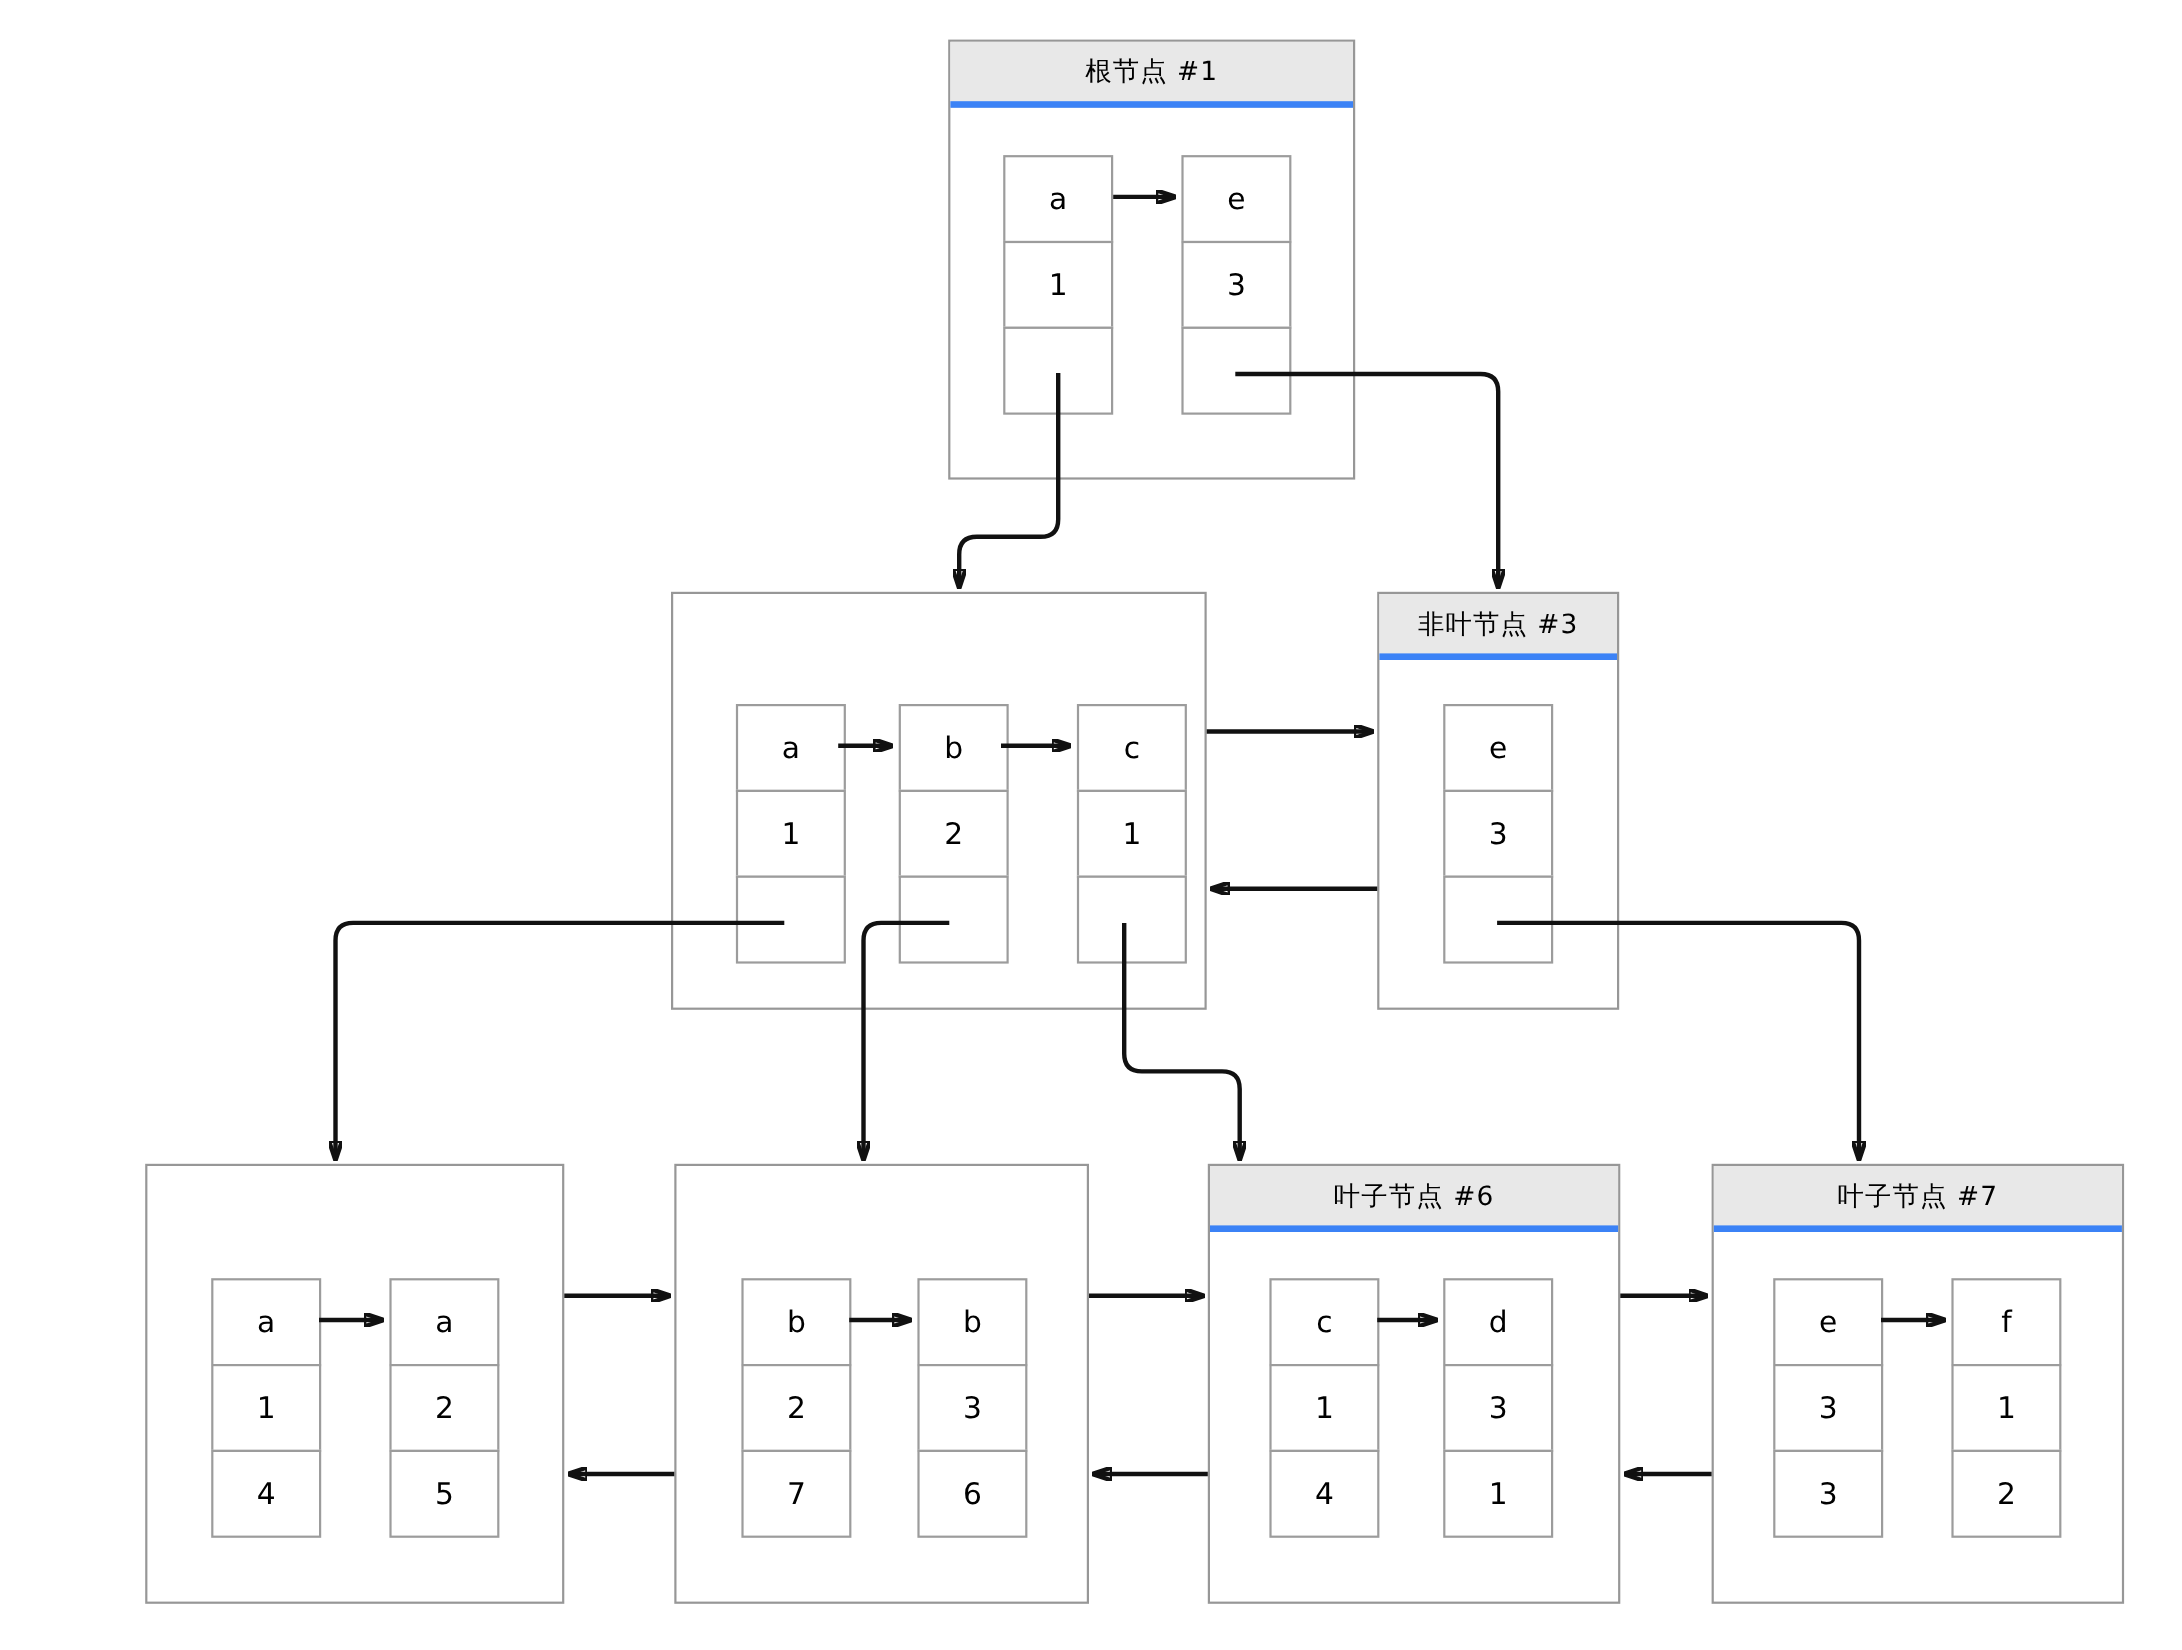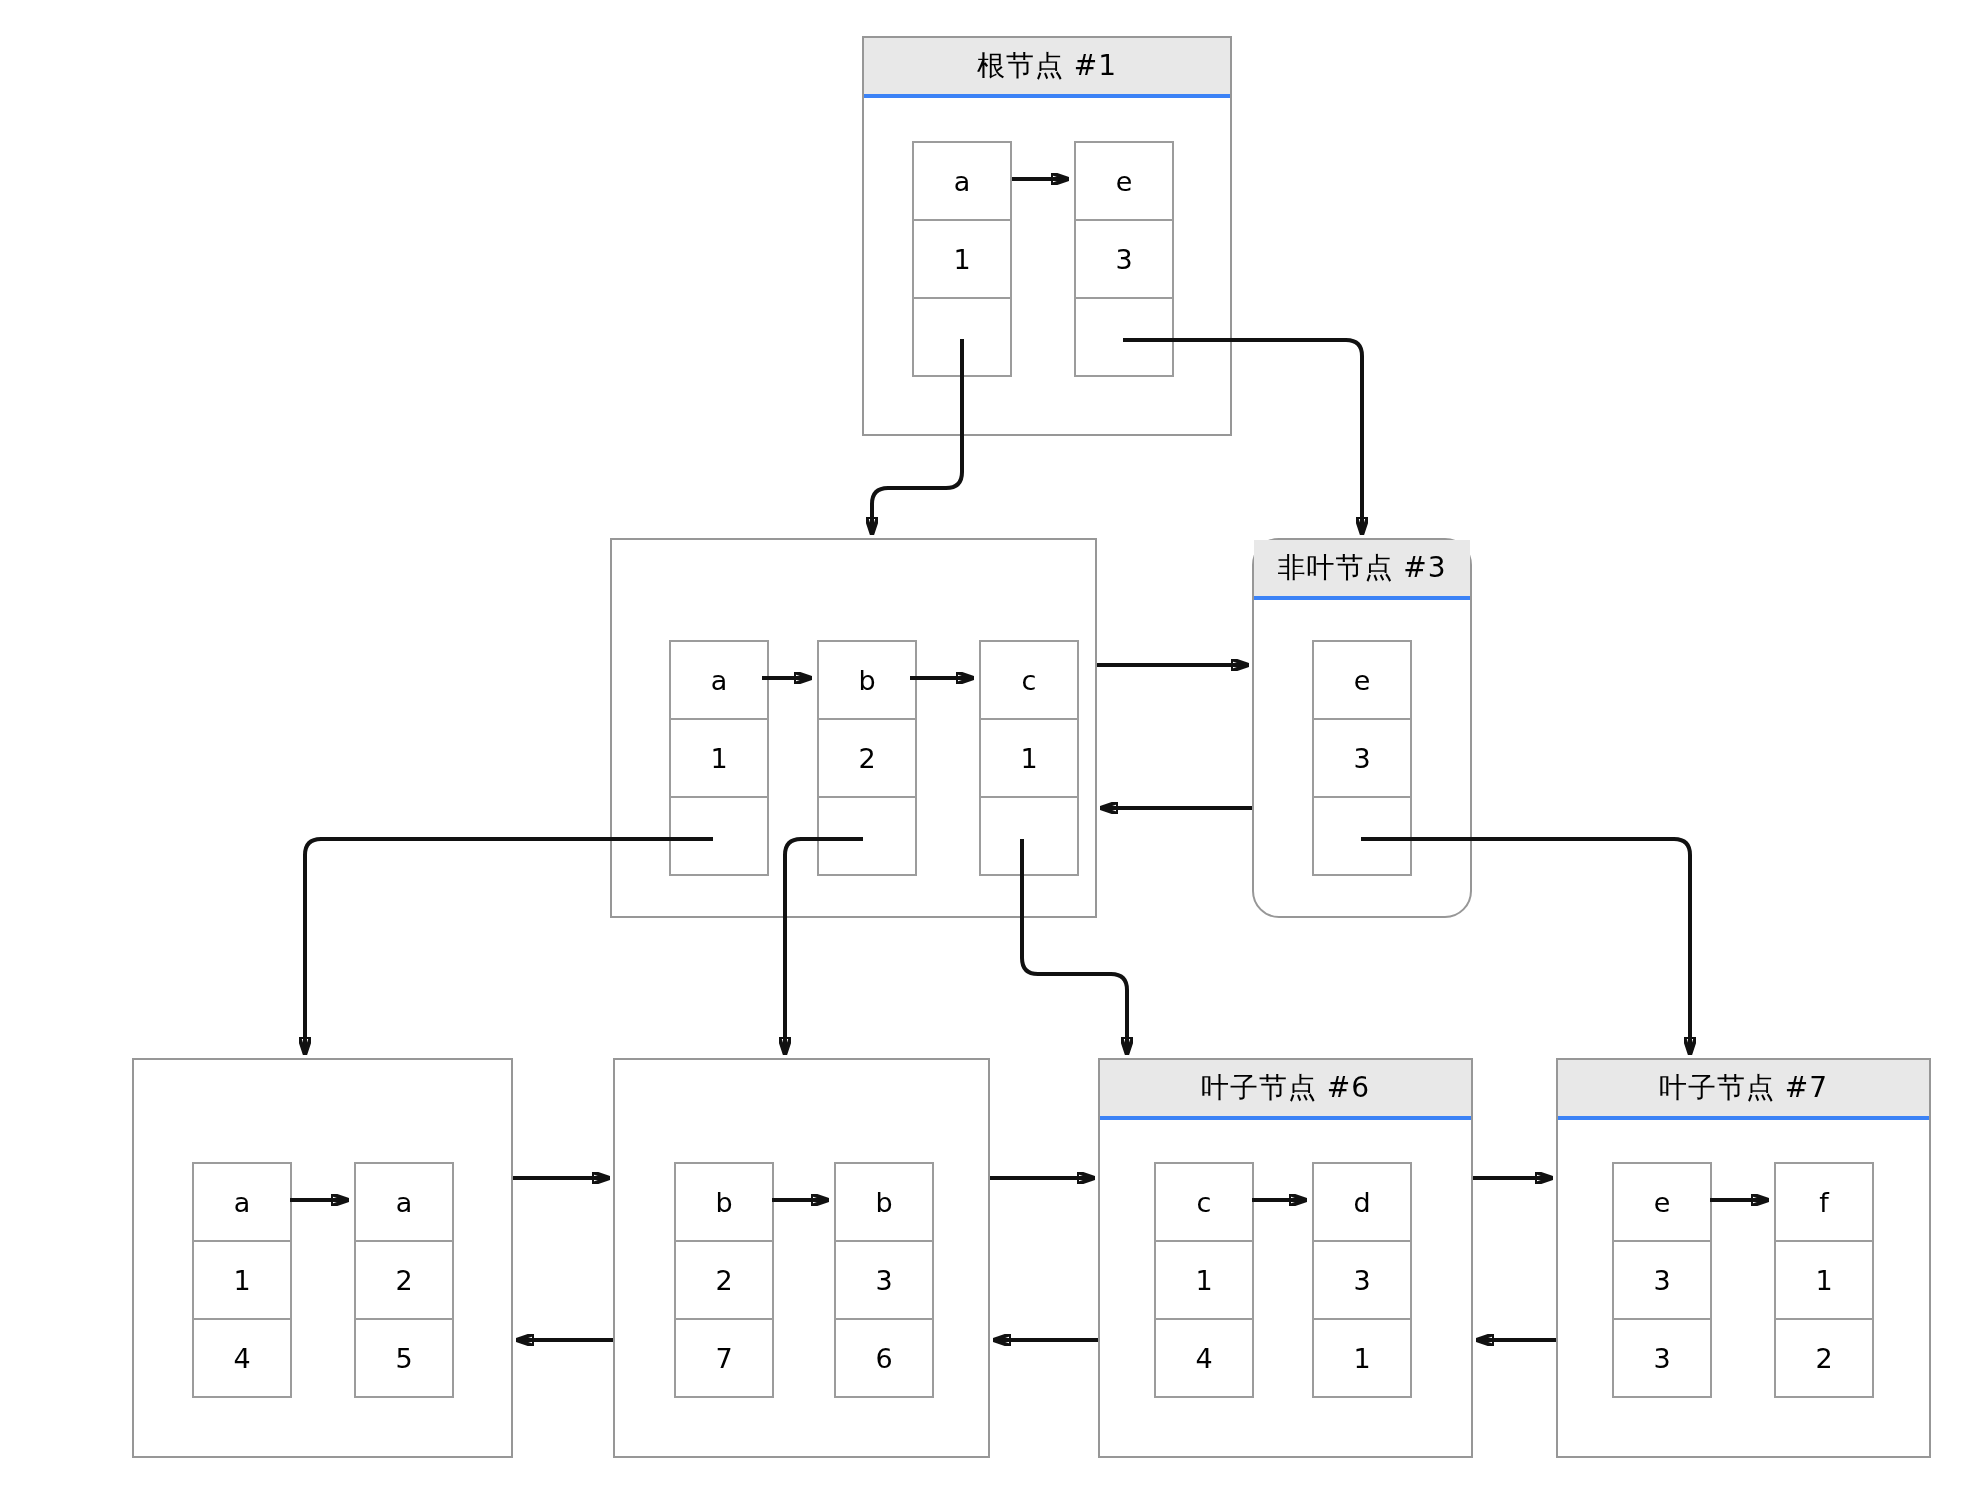--- a/index.html
+++ b/index.html
@@ -7,23 +7,23 @@
     position:relative;width:1984px;height:1500px;background:#ffffff;
     font-family:"DejaVu Sans","Liberation Sans",sans-serif;color:#000;
     overflow:hidden;
   }
   .node{
     position:absolute;border:2px solid #979797;background:#ffffff;
     box-sizing:border-box;
   }
   .node-title{
     position:absolute;left:0;top:0;width:100%;height:60px;
-    background:#e8e8e8;border-bottom:4px solid #3b82f6;box-sizing:border-box;
+    background:#e8e8e8;border-bottom:6px solid #3b82f6;box-sizing:border-box;
     display:flex;align-items:center;justify-content:center;
-    font-size:28px;letter-spacing:1px;
+    font-size:24px;letter-spacing:1px;
   }
   .col{position:absolute;}
   .cell{
     width:100px;height:80px;box-sizing:border-box;
     border:2px solid #9c9c9c;background:#ffffff;margin-top:-2px;
     display:flex;align-items:center;justify-content:center;
     font-size:27px;
   }
   .cell:first-child{margin-top:0;}
   #edges{position:absolute;left:0;top:0;width:1984px;height:1500px;pointer-events:none;}
@@ -57,21 +57,21 @@
           <div class="cell">b</div>
           <div class="cell">2</div>
           <div class="cell"></div>
         </div>
         <div class="col" style="left: 367px; top: 100px;">
           <div class="cell">c</div>
           <div class="cell">1</div>
           <div class="cell"></div>
         </div>
       </div>
-      <div class="node" style="left: 1252px; top: 538px; width: 220px; height: 380px; border-radius: 27px;">
+      <div class="node" style="left: 1252px; top: 538px; width: 220px; height: 380px;">
         <div class="node-title">非叶节点 #3</div>
         <div class="col" style="left: 58px; top: 100px;">
           <div class="cell">e</div>
           <div class="cell">3</div>
           <div class="cell"></div>
         </div>
       </div>
       <div class="node" style="left: 132px; top: 1058px; width: 381px; height: 400px;">
         <div class="col" style="left: 58px; top: 102px;">
           <div class="cell">a</div>

